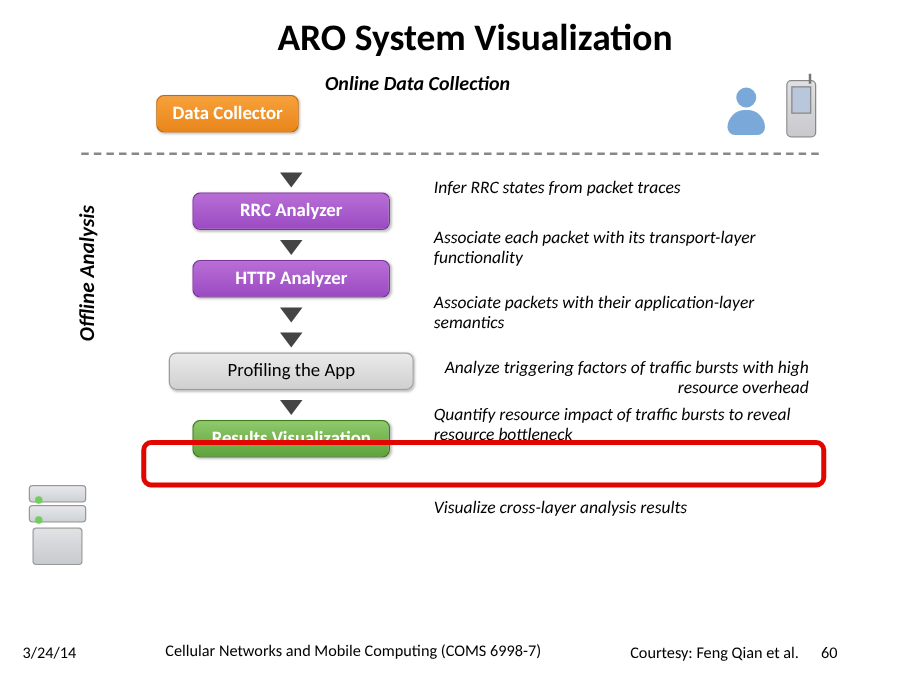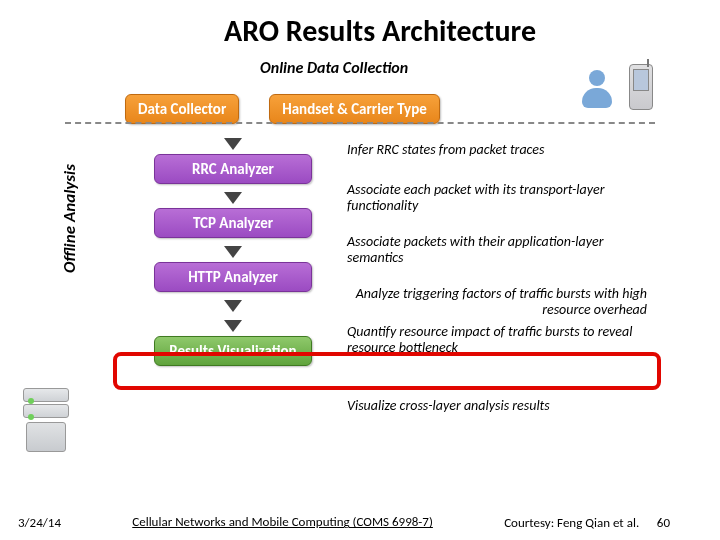--- a/index.html
+++ b/index.html
@@ -28,21 +28,21 @@
   }
   .section-label-top {
     position: absolute;
     left: 175px;
     top: 0;
     font-weight: bold;
     font-style: italic;
     font-size: 16px;
     color: #000;
   }
-  .top-row { position: absolute; left: 40px; top: 36px; height: 30px; display: flex; gap: 30px; align-items: center; }
+  .top-row { position: absolute; left: 40px; top: 18px; height: 30px; display: flex; gap: 30px; align-items: center; }
   .box {
     border-radius: 6px;
     font-size: 15px;
     font-weight: bold;
     color: #fff;
     text-align: center;
     padding: 5px 12px;
     white-space: nowrap;
     box-shadow: 1px 1px 2px rgba(0,0,0,.25);
   }
@@ -147,36 +147,34 @@
     align-items: flex-end;
     font-size: 13px;
     color:#000;
     padding: 0 18px;
   }
   .footer-center {
     text-align: center;
     font-size: 13px;
     line-height: 1.2;
     flex: 1;
-    text-decoration: underline;
   }
   .footer-right { text-align: right; white-space: nowrap; }
 </style>
 </head>
 <body>
 
-<div class="title">ARO Results Architecture</div>
+<div class="title">ARO System Visualization</div>
 
 <div class="diagram">
 
   <div class="section-label-top">Online Data Collection</div>
 
   <div class="top-row">
     <div class="box orange">Data Collector</div>
-    <div class="box orange">Handset &amp; Carrier Type</div>
   </div>
 
   <div class="user-icon">
     <div class="user-head"></div>
       <div class="user-body"></div>
   </div>
   <div class="phone-icon">
     <div class="phone-ant"></div>
       <div class="phone-screen"></div>
   </div>
@@ -185,28 +183,28 @@
 
   <div class="offline-label">Offline Analysis</div>
 
   <div class="pipeline" id="pipeline">
       <div class="pipe-item">
         <div class="arrow-down"></div>
         <div class="box pipe-box purple">RRC Analyzer</div>
       </div>
       <div class="pipe-item">
         <div class="arrow-down"></div>
-        <div class="box pipe-box purple">TCP Analyzer</div>
-      </div>
-      <div class="pipe-item">
-        <div class="arrow-down"></div>
         <div class="box pipe-box purple">HTTP Analyzer</div>
       </div>
       <div class="pipe-item">
         <div class="arrow-down"></div>
+      </div>
+      <div class="pipe-item">
+        <div class="arrow-down"></div>
+        <div class="box pipe-box grey profiling-box">Profiling the App</div>
       </div>
       <div class="pipe-item">
         <div class="arrow-down"></div>
         <div class="box pipe-box green">Results Visualization</div>
       </div>
     </div>
 
   <div id="descs">
       <div class="desc" style="top: 84px;">Infer RRC states from packet traces</div>
       <div class="desc" style="top: 124px;">Associate each packet with its transport-layer functionality</div>

